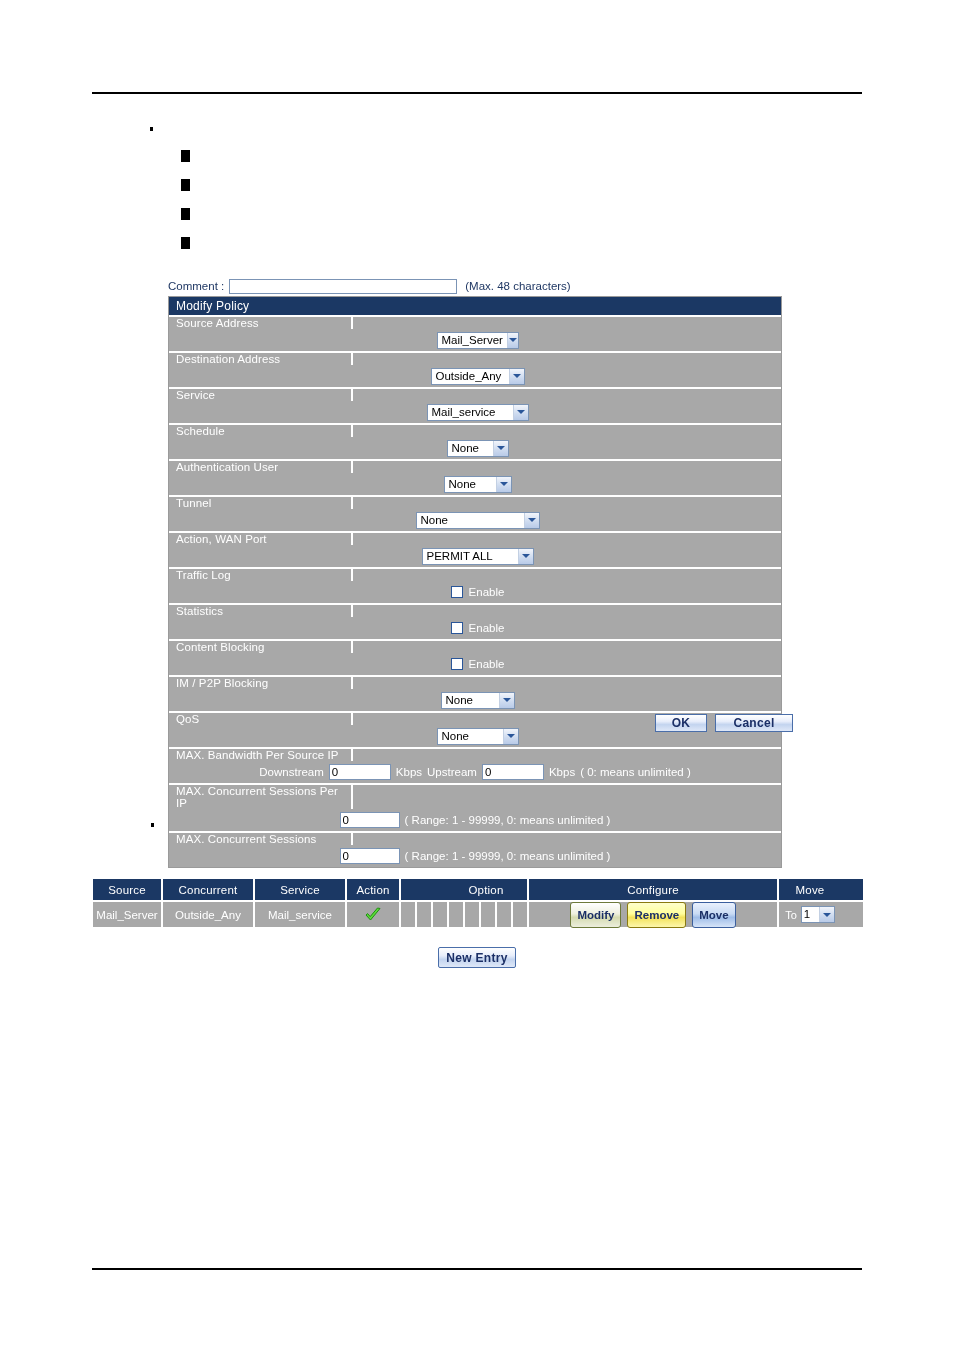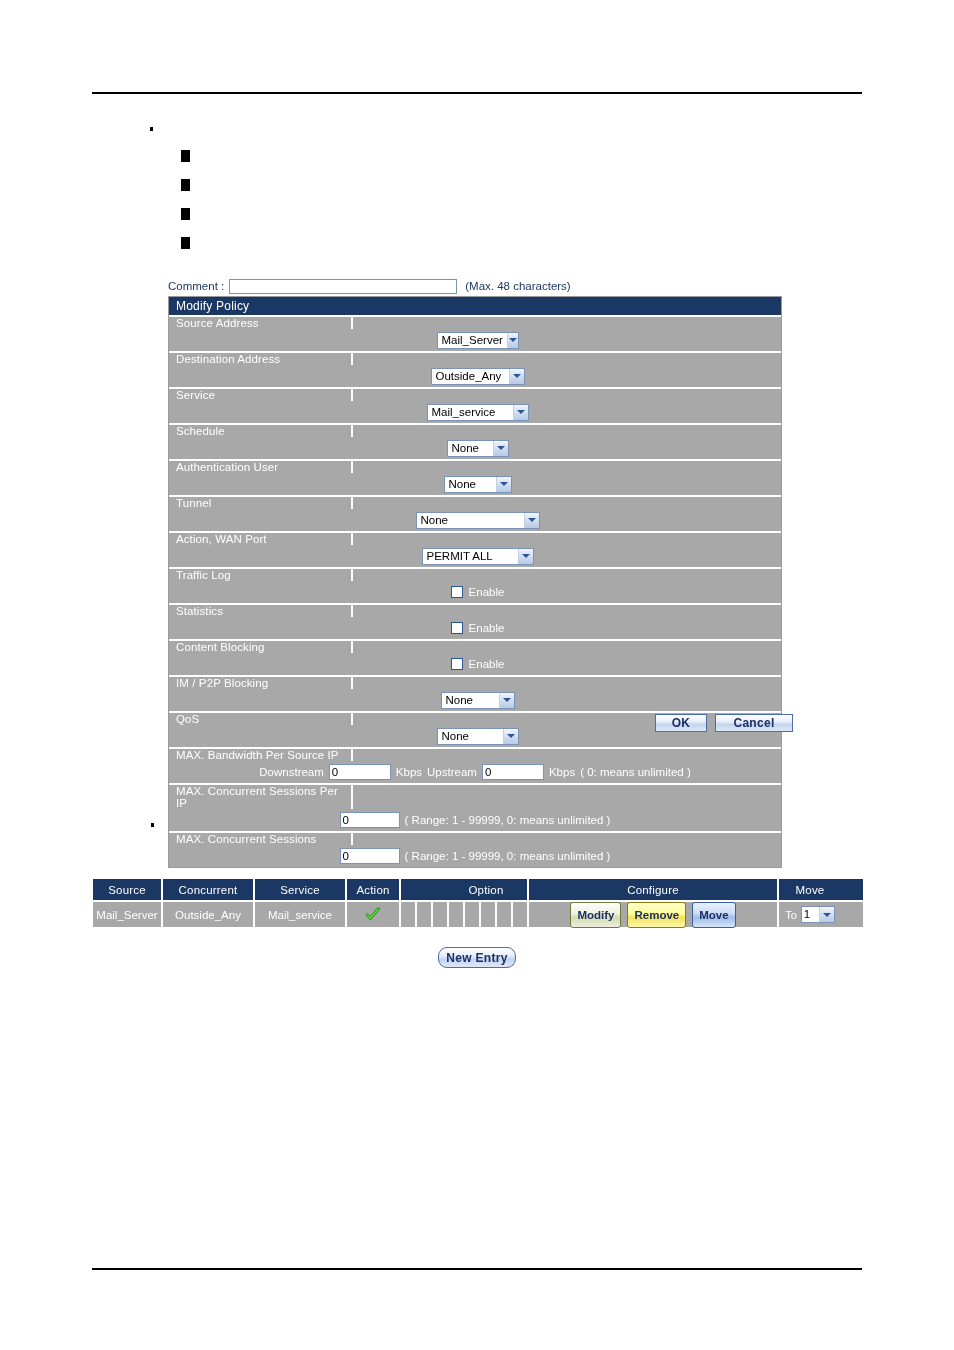--- a/index.html
+++ b/index.html
@@ -352,21 +352,21 @@
     display: flex;
     justify-content: center;
   }
   .newentry {
     display: inline-flex;
     align-items: center;
     justify-content: center;
     width: 76px;
     height: 19px;
     border: 1px solid #4a6ea9;
-    border-radius: 9px;
+    border-radius: 2px;
     background: linear-gradient(to bottom, #ffffff 0%, #e8eefb 40%, #c3d4ef 60%, #dfe8f8 100%);
     color: #1b2f66;
     font-size: 12px;
     font-weight: bold;
     letter-spacing: 0.3px;
     cursor: pointer;
   }
 </style>
 </head>
 <body>

